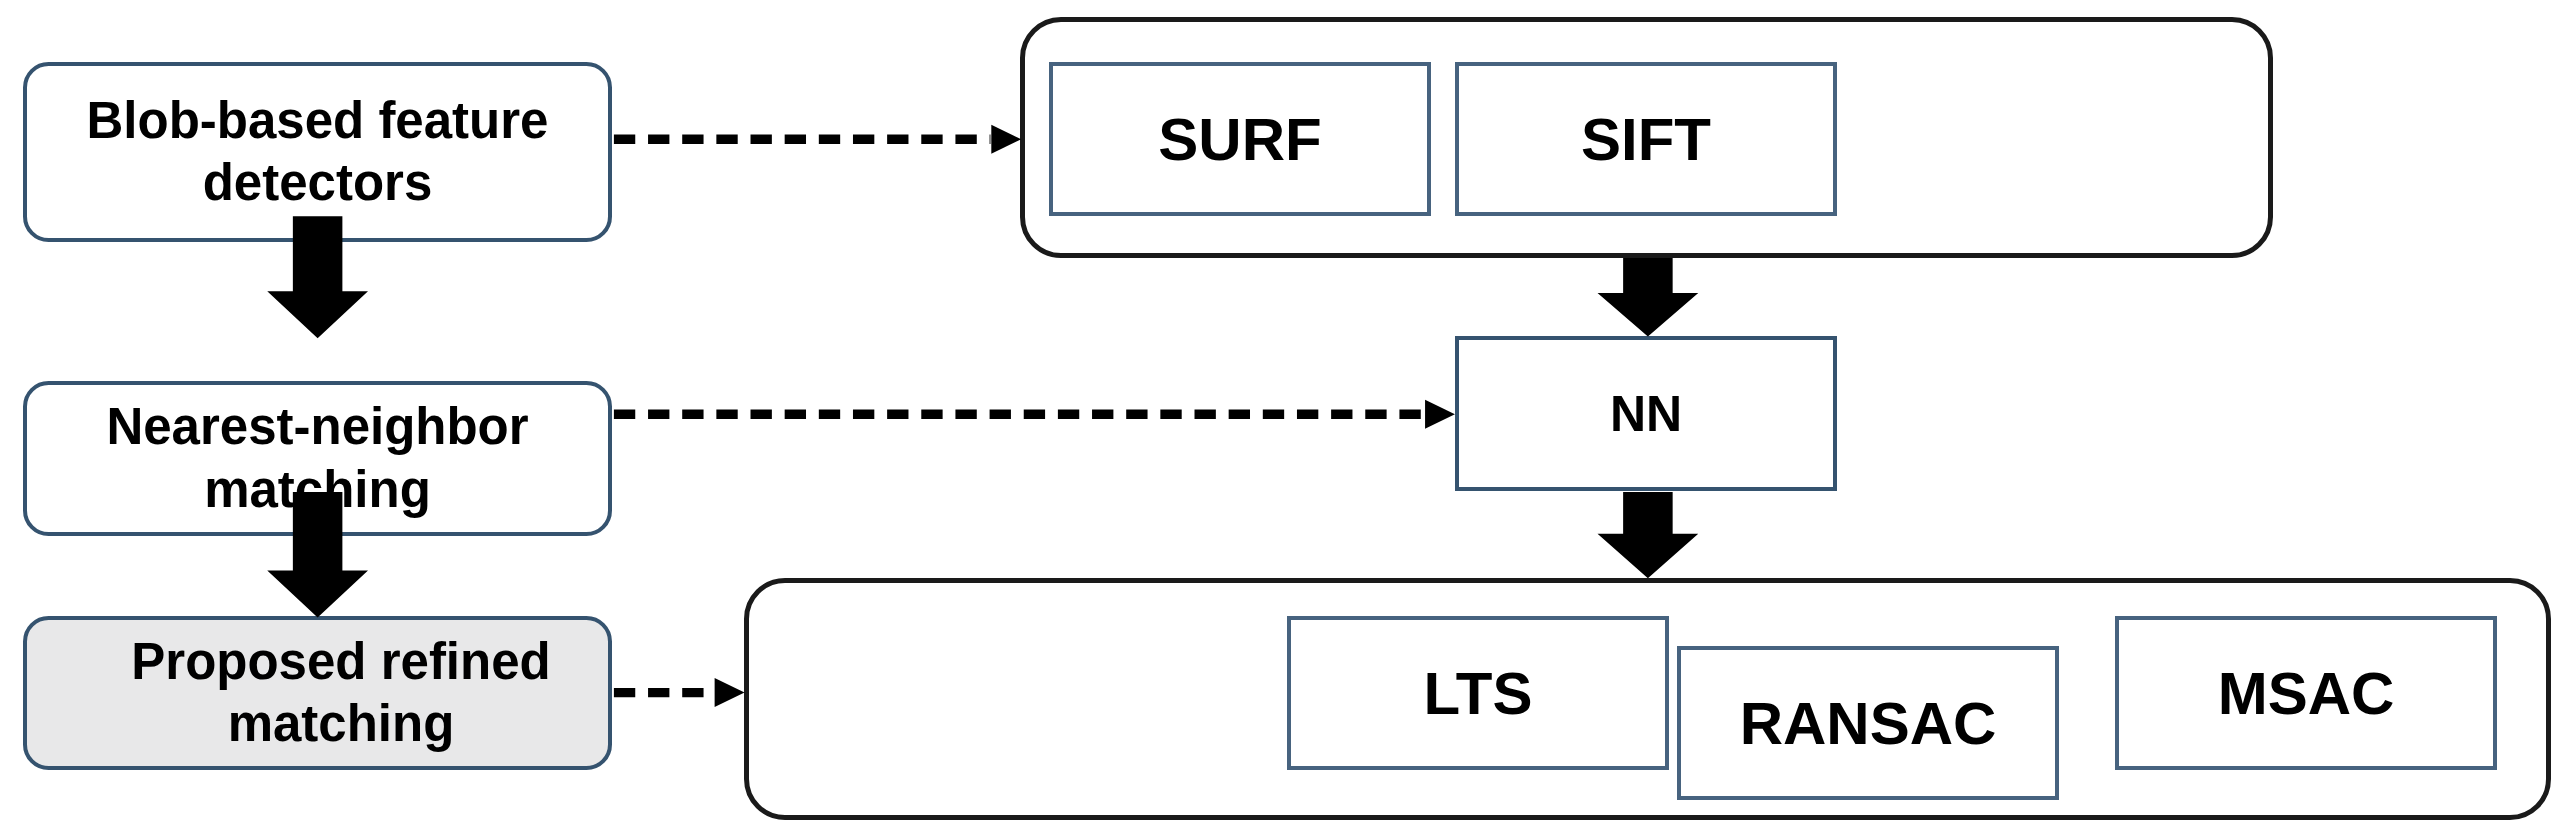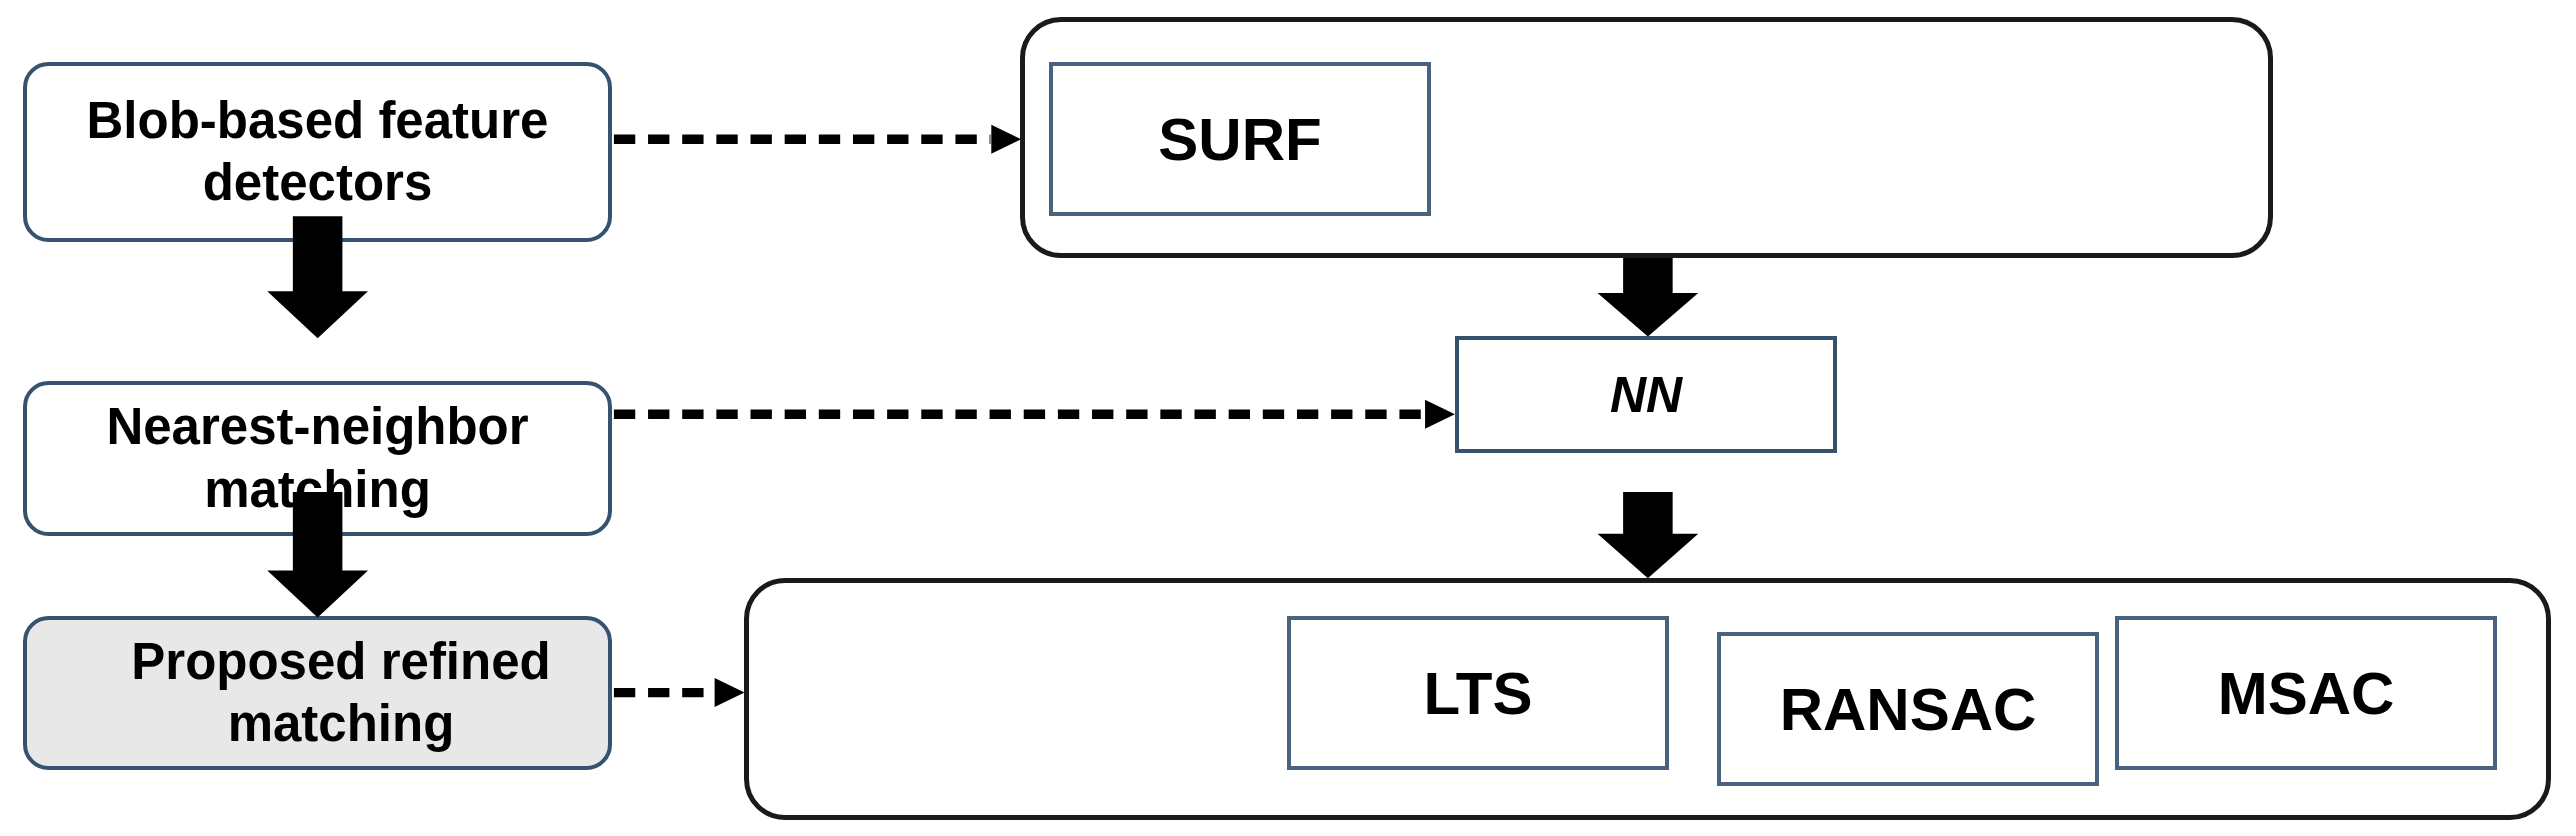--- a/index.html
+++ b/index.html
@@ -84,31 +84,34 @@
   <div class="box stage highlighted" style="top:616px; height:154px;">
     <span>Proposed refined
 matching</span>
   </div>
 
   <div class="group" style="left:1020px; top:17px; width:1253px; height:241px;"></div>
 
   <div class="box algo" style="left:1049px;">
     <span>SURF</span>
   </div>
+  <div class="box algo" style="left:1455px;">
+    <span>SIFT</span>
+  </div>
 
-  <div class="box nn" style="left:1455px; top:336px; width:382px; height:117px;font-style:italic;">
+  <div class="box nn" style="left:1455px; top:336px; width:382px; height:155px;">
     <span>NN</span>
   </div>
 
   <div class="group" style="left:744px; top:578px; width:1807px; height:242px;"></div>
 
   <div class="box algo" style="left:1239px; top:616px;margin-left:48px;">
     <span>LTS</span>
   </div>
-  <div class="box algo" style="left:1677px; top:632px;margin-left:40px;">
+  <div class="box algo" style="left:1677px; top:646px;">
     <span>RANSAC</span>
   </div>
   <div class="box algo" style="left:2115px; top:616px;">
     <span>MSAC</span>
   </div>
 
   <svg class="arrow-layer" viewBox="0 0 3017 980" xmlns="http://www.w3.org/2000/svg">
 
     <path d="M343,253 L401,253 L401,341 L431,341 L372,396 L313,341 L343,341 Z" fill="#000000"></path>
     <path d="M343,576 L401,576 L401,668 L431,668 L372,723 L313,668 L343,668 Z" fill="#000000"></path>

